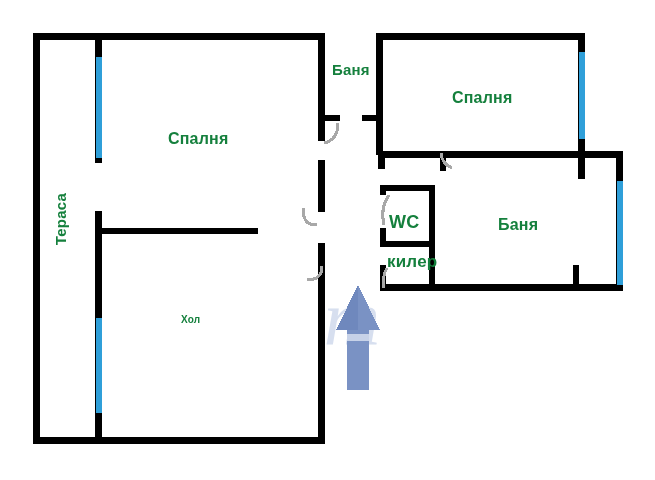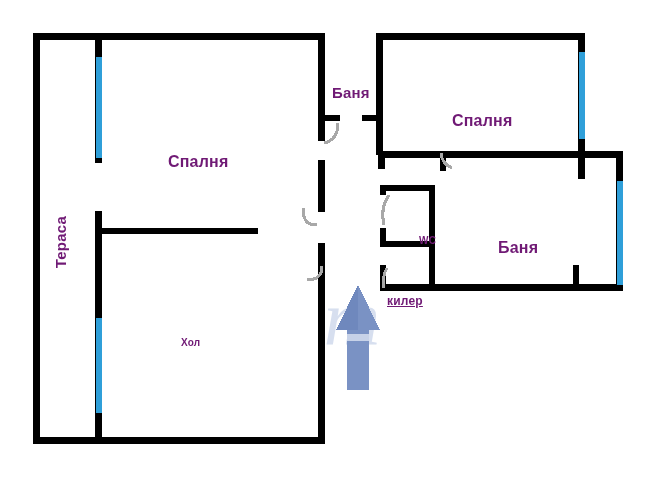--- a/index.html
+++ b/index.html
@@ -22,33 +22,32 @@
   }
   #plan svg {
     position: absolute;
     left: 0;
     top: 0;
   }
   .room-label {
     position: absolute;
     font-family: "Liberation Sans", sans-serif;
     font-weight: bold;
-    color: #701a75;
+    color: #15803d;
     white-space: nowrap;
     letter-spacing: 0.2px;
     background: transparent;
     pointer-events: none;
-    margin-top: 23px;
   }
   .lbl-spalnia-1 { left: 168px; top: 130px; font-size: 16px; }
   .lbl-banya     { left: 332px; top: 61px;  font-size: 15px; }
   .lbl-spalnia-2 { left: 452px; top: 89px;  font-size: 16px; }
   .lbl-kuhnia    { left: 498px; top: 216px; font-size: 16px; }
-  .lbl-wc        { left: 419px; top: 212px; font-size: 10px; }
-  .lbl-kiler     { left: 387px; top: 271px; font-size: 12px; text-decoration: underline; }
+  .lbl-wc        { left: 389px; top: 212px; font-size: 18px; }
+  .lbl-kiler     { left: 387px; top: 252px; font-size: 17px; }
   .lbl-hol       { left: 181px; top: 314px; font-size: 10px; }
   .lbl-terasa {
     left: 52px;
     top: 193px;
     font-size: 15px;
     writing-mode: vertical-rl;
     transform: rotate(180deg);
     transform-origin: center;
   }
 </style>

